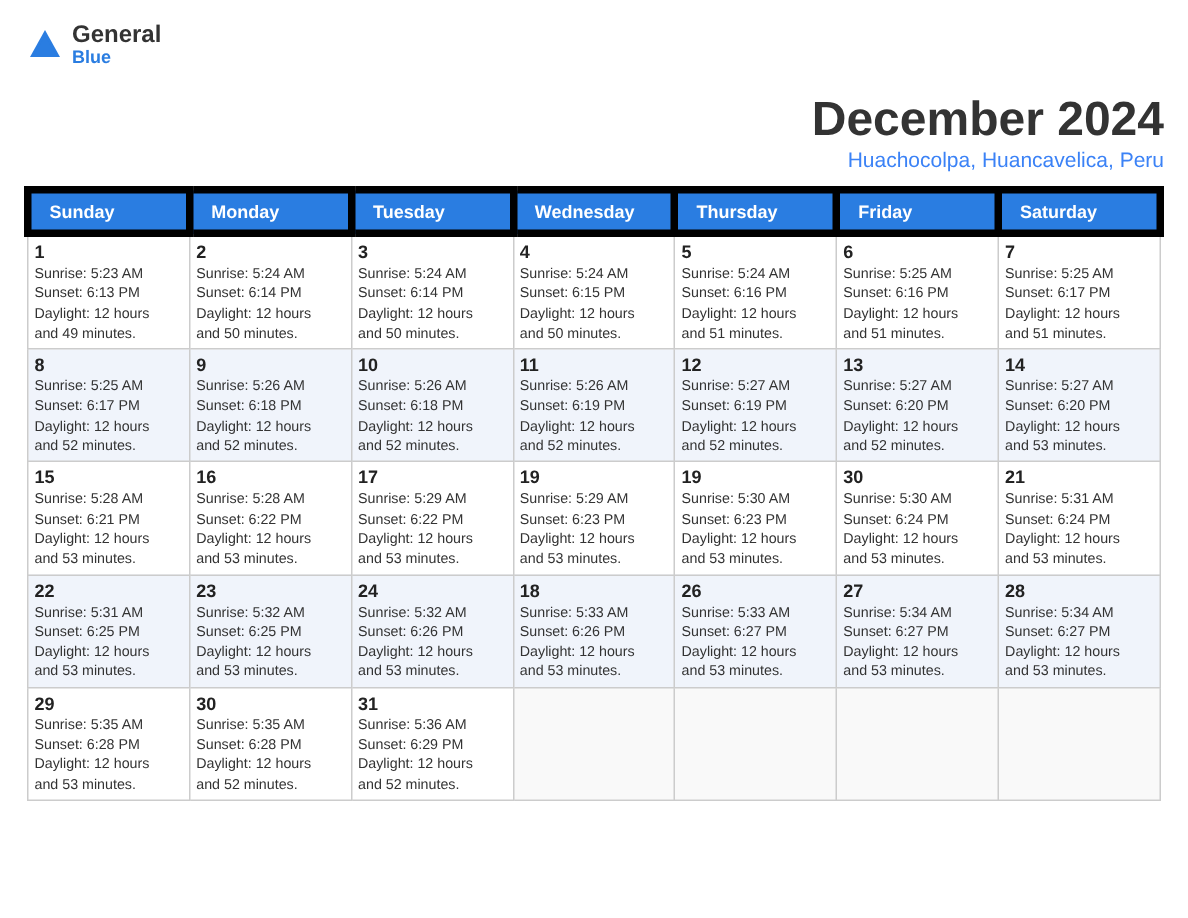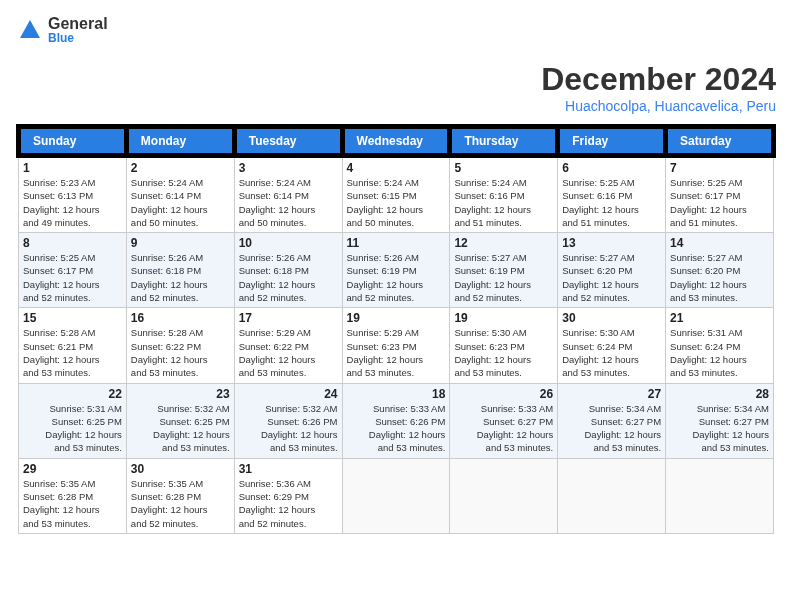--- a/index.html
+++ b/index.html
@@ -96,21 +96,21 @@
       font-size: 9.5px;
       color: #333;
       line-height: 1.4;
     }
     .empty-cell {
       background: #f9f9f9 !important;
     }
     .week-row-1 td { height: 70px; }
     .week-row-2 td { height: 70px; }
     .week-row-3 td { height: 70px; }
-    .week-row-4 td { height: 70px; text-align: right; }
+    .week-row-4 td { height: 70px; }
     .week-row-5 td { height: 70px; }
   </style>
 </head>
 <body>
 
 <div class="page">
   <div class="header">
     <div class="logo">
       <svg class="logo-icon" viewBox="0 0 28 28">
         <polygon points="14,4 24,22 4,22" fill="#2a7de1"></polygon>

